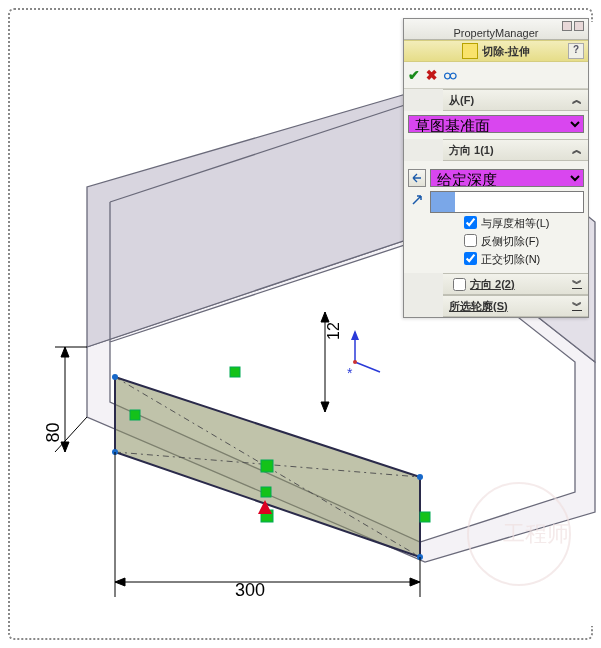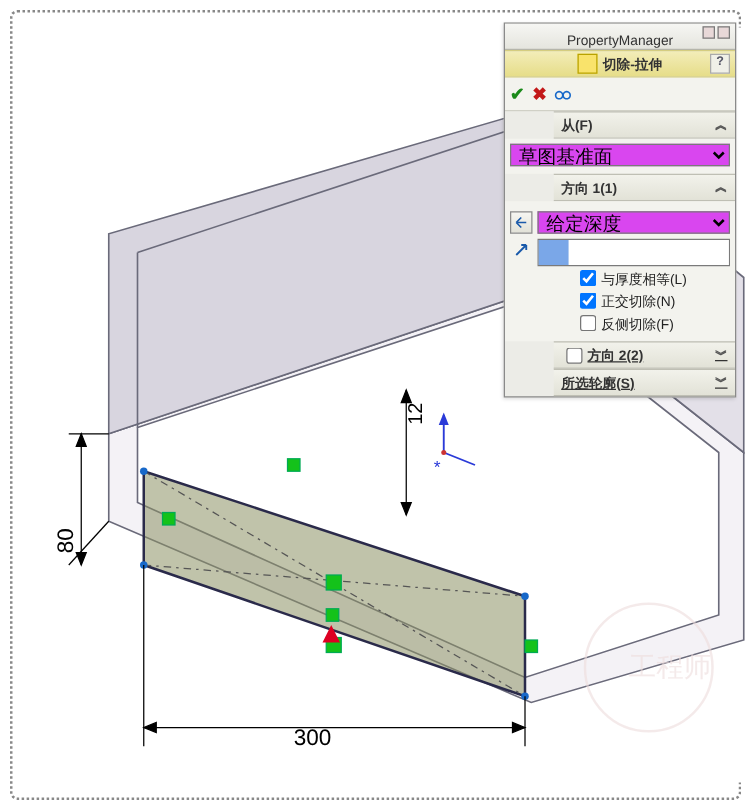--- a/index.html
+++ b/index.html
@@ -330,26 +330,26 @@
       <div class="depth-input">
         <div class="sel"></div>
         <input type="text" value="" style="">
       </div>
     </div>
     <label class="chk-row">
       <input type="checkbox" checked="" style="">
       <span>与厚度相等(L)</span>
     </label>
     <label class="chk-row">
+      <input type="checkbox" style="">
+      <span>反侧切除(F)</span>
+    </label>
+    <label class="chk-row">
       <input type="checkbox" checked="" style="">
       <span>正交切除(N)</span>
-    </label>
-    <label class="chk-row">
-      <input type="checkbox" style="">
-      <span>反侧切除(F)</span>
     </label>
   </div>
 
   <div class="section-head sec-collapsed">
     <input type="checkbox" style="margin-right: 4px;">
     <span>方向 2(2)</span>
     <span class="chev">︾</span>
   </div>
 
   <div class="section-head sec-collapsed">

